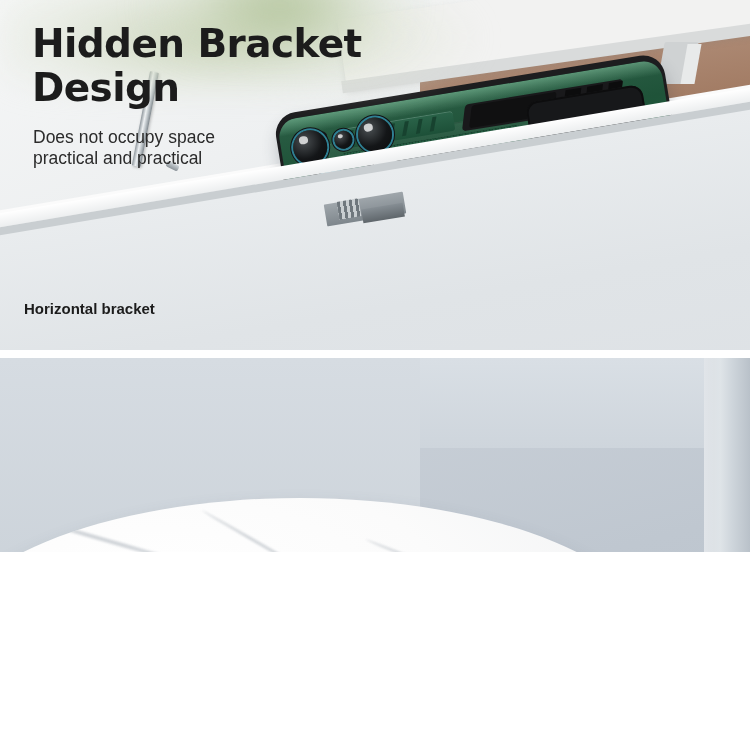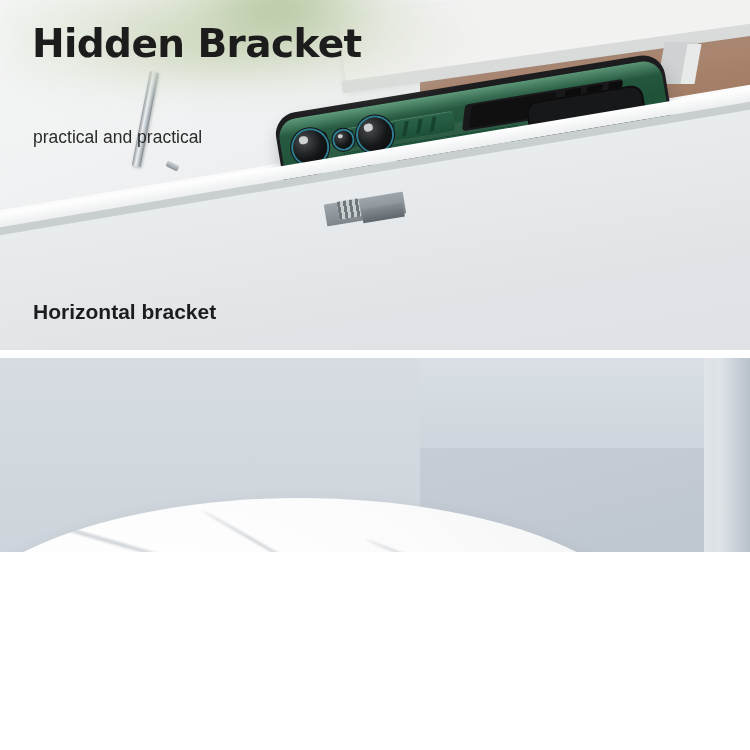--- a/index.html
+++ b/index.html
@@ -131,21 +131,21 @@
   .ph1-flash{position:absolute;left:28px;top:58px;width:34px;height:28px;border-radius:10px;
     background:radial-gradient(circle at 40% 35%,#e6fbff,#9fd9e8 60%,#7fc4d6 100%);
     box-shadow:0 0 0 2px #0e0f10;}
   .ph1-led{position:absolute;left:88px;top:56px;width:24px;height:10px;border-radius:6px;background:#e9eced;}
 
   
   .p1-title{position:absolute;left:32px;top:22px;font-size:39px;font-weight:700;color:#1c1c1c;
     letter-spacing:-.6px;line-height:44px;font-family:"DejaVu Sans",sans-serif;}
   .p1-sub{position:absolute;left:33px;top:127px;font-size:17.5px;color:#2b2b2b;line-height:21px;
     font-family:"Liberation Sans",sans-serif;}
-  .p1-caption{position:absolute;left:33px;top:300px;font-size:21px;font-weight:700;color:#1c1c1c;
+  .p1-caption{position:absolute;left:24px;top:300px;font-size:15px;font-weight:700;color:#1c1c1c;
     font-family:"Liberation Sans",sans-serif;}
 
   
   .divider{position:absolute;left:0;top:350px;width:750px;height:8px;background:#ffffff;}
 
   
   .panel2{position:absolute;left:0;top:358px;width:750px;height:392px;overflow:hidden;
     background:linear-gradient(165deg,#ccd3da 0%,#c7ced6 30%,#bfc7d0 60%,#b9c2cb 100%);}
   .p2-wallL{position:absolute;left:0;top:0;width:420px;height:392px;
     background:linear-gradient(180deg,#d6dce2 0%,#ccd3da 55%,#c4ccd4 100%);}
@@ -272,22 +272,24 @@
     <div class="p1-desk-front"></div>
     <div class="p1-drawer"></div>
     <div class="p1-drawer-h"></div>
     <div class="p1-drawer2"></div>
 
     <div class="p1-blurtop"></div>
     <div class="p1-blurtop2"></div>
 
     <div class="p1-title">
       <div>Hidden Bracket</div>
+      <div>Design</div>
     </div>
     <div class="p1-sub">
+      <div>Does not occupy space</div>
       <div>practical and practical</div>
     </div>
     <div class="p1-caption">Horizontal bracket</div>
   </div>
 
   <div class="divider"></div>
 
   <div class="panel2">
     <div class="p2-wallband"></div>
     <div class="p2-wallL"></div>

